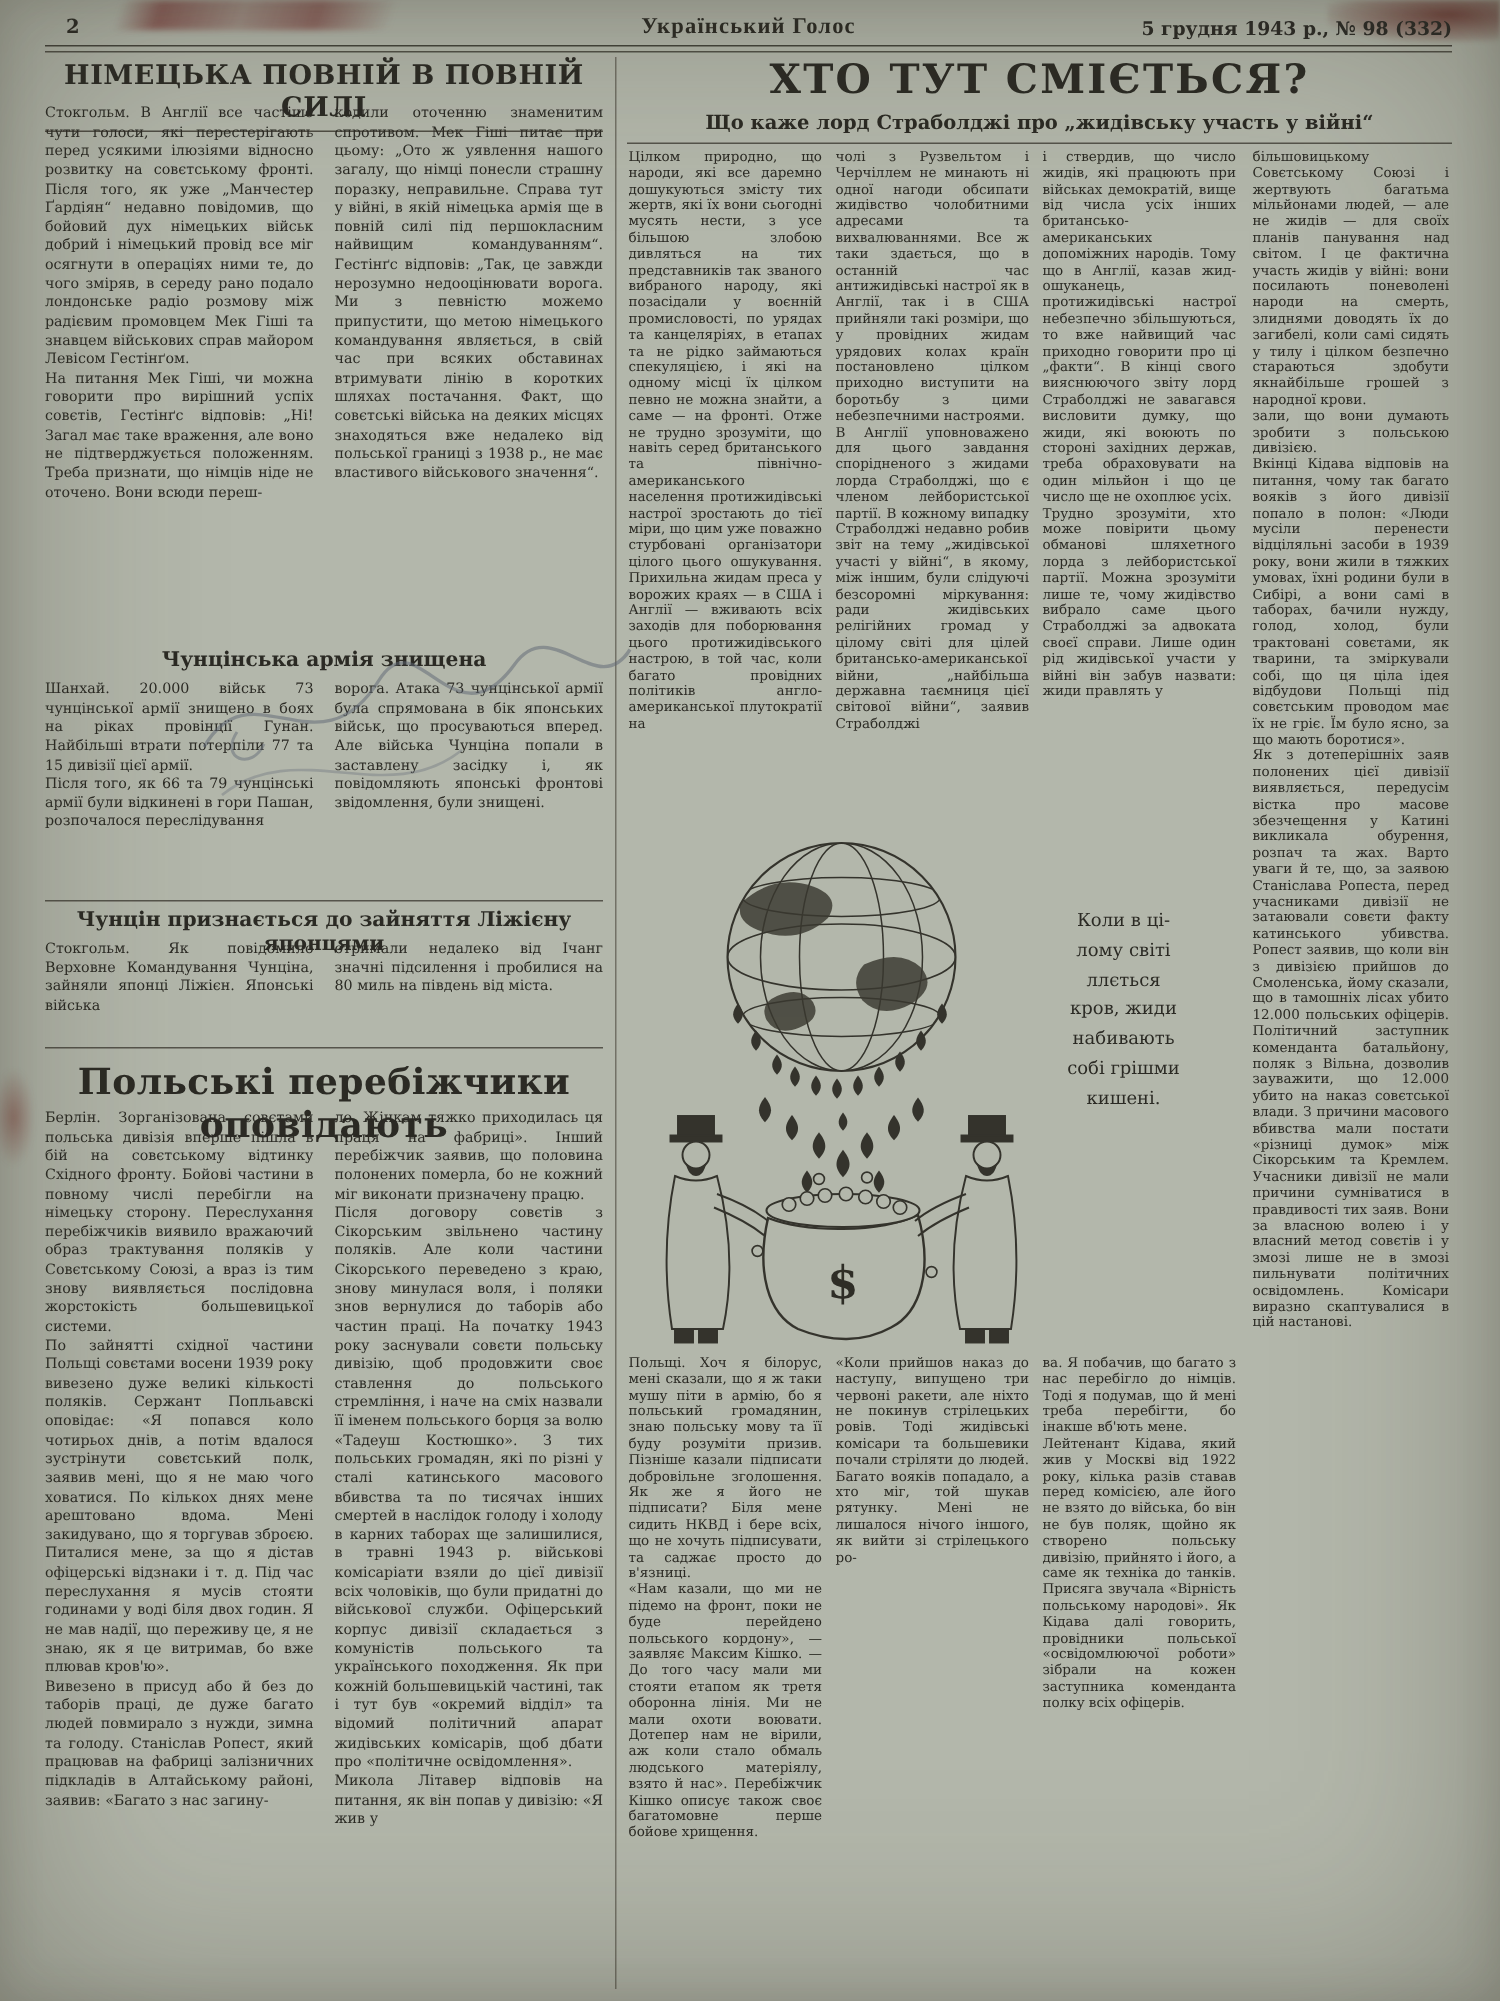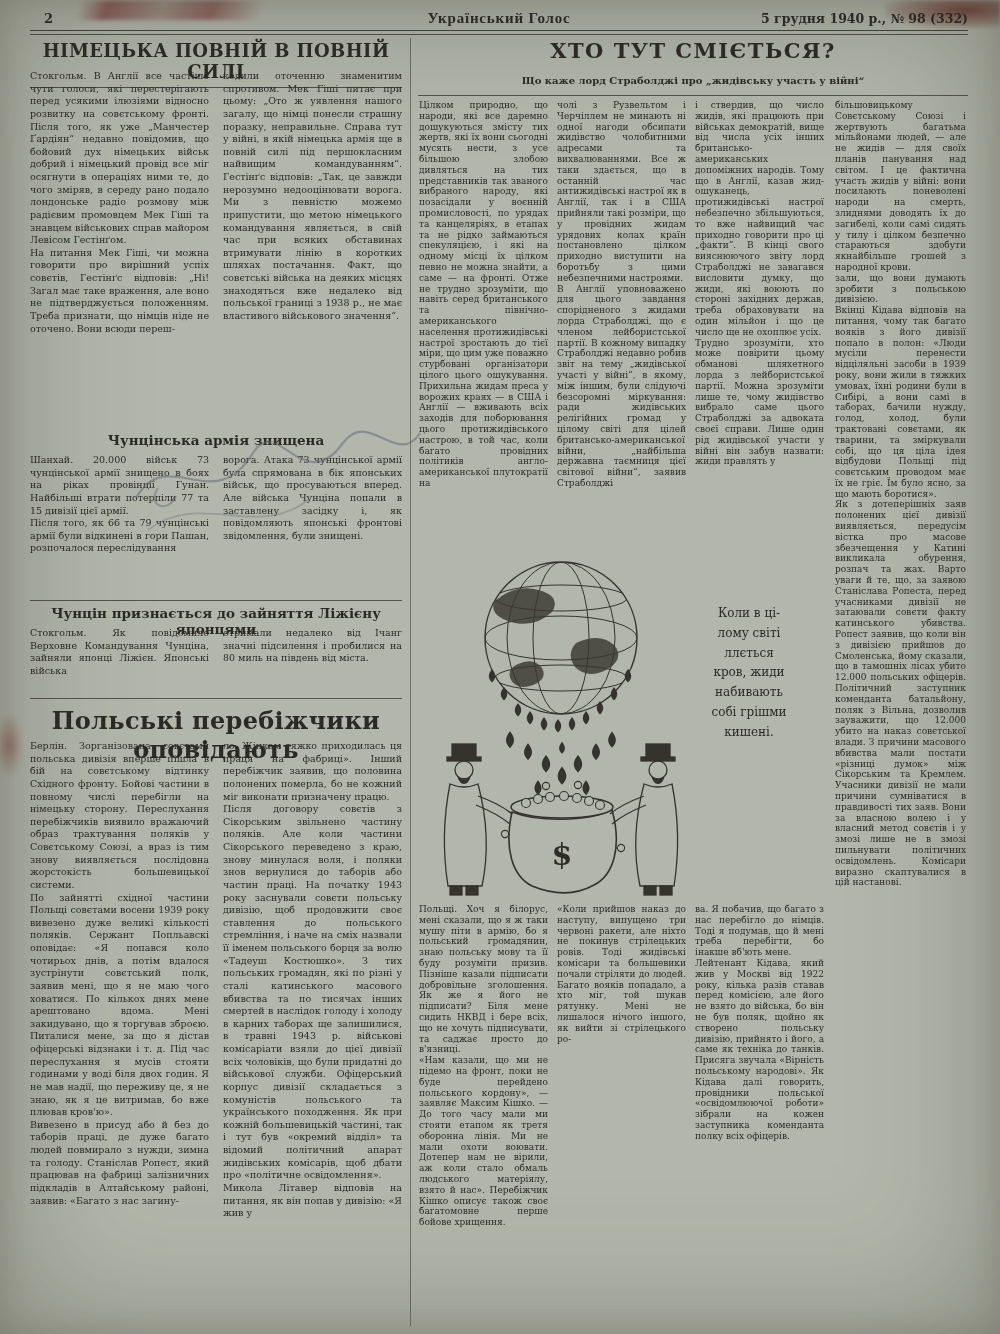--- a/index.html
+++ b/index.html
@@ -21,22 +21,22 @@
   #rz{left:418px;top:38px;width:550px;height:1290px;}
   .abs{position:absolute;}
   .headline1{top:2px;left:0;right:0;text-align:center;font-weight:bold;font-size:18px;
     letter-spacing:.4px;border-bottom:1px solid rgba(45,42,34,.75);padding-bottom:5px;}
   .subhead{left:0;right:0;text-align:center;font-weight:bold;font-size:13.5px;}
   .bigheadline{left:0;right:0;text-align:center;font-weight:bold;font-size:24px;letter-spacing:.3px;}
   .cols{display:flex;gap:14px;overflow:hidden;}
   .cols .col{width:179px;height:100%;overflow:hidden;}
   .body-l{font-size:9.5px;line-height:1.33;text-align:justify;white-space:pre-line;}
   .body-r{font-size:9px;line-height:1.2;text-align:justify;white-space:pre-line;overflow:hidden;}
-  .rz-h1{top:0;left:0;right:0;text-align:center;font-weight:bold;font-size:21px;letter-spacing:1.5px;}
-  .rz-sub{top:37px;left:0;right:0;text-align:center;font-weight:bold;font-size:10px;}
+  .rz-h1{top:0;left:0;right:0;text-align:center;font-weight:bold;font-size:27px;letter-spacing:1.5px;}
+  .rz-sub{top:37px;left:0;right:0;text-align:center;font-weight:bold;font-size:13px;}
   .rz-rule{top:57px;}
   .caption{font-size:12px;line-height:1.65;text-align:center;white-space:pre-line;font-weight:400;}
   .stain-tl{position:absolute;left:78px;top:0;width:185px;height:20px;
     background:linear-gradient(90deg,transparent 0%,rgba(108,26,26,.55) 15%,rgba(108,26,26,.25) 45%,rgba(108,26,26,.5) 72%,transparent 100%);
     filter:blur(2px);transform:skewX(-18deg);}
   .stain-tr{position:absolute;right:0;top:0;width:115px;height:28px;
     background:radial-gradient(ellipse at 70% 35%,rgba(92,24,20,.72),rgba(92,24,20,.22) 60%,transparent 78%);
     filter:blur(1.5px);}
   .stain-left{position:absolute;left:-5px;top:712px;width:28px;height:66px;
     background:radial-gradient(ellipse,rgba(118,40,34,.45),transparent 70%);filter:blur(2px);}
@@ -48,21 +48,21 @@
 
 <div class="page">
 
   <div class="stain-tl"></div>
   <div class="stain-tr"></div>
   <div class="stain-left"></div>
 
   <div class="masthead">
     <span class="pgnum">2</span>
     <span class="mtitle">Український Голос</span>
-    <span class="missue">5 грудня 1940 р., № 98 (332)</span>
+    <span class="missue">5 грудня 1943 р., № 98 (332)</span>
   </div>
   <div class="double-rule"></div>
   <div class="vrule"></div>
 
   <section class="zone" id="lz">
 
     <div class="abs headline1">НІМЕЦЬКА ПОВНІЙ В ПОВНІЙ СИЛІ</div>
 
     <div class="abs cols" style="top:32px;left:0;width:372px;height:354px">
       <div class="col body-l">Стокгольм. В Англії все частіше чути голоси, які перестерігають перед усякими ілюзіями відносно розвитку на совєтському фронті. Після того, як уже „Манчестер Ґардіян“ недавно повідомив, що бойовий дух німецьких військ добрий і німецький провід все міг осягнути в операціях ними те, до чого зміряв, в середу рано подало лондонське радіо розмову між радієвим промовцем Мек Гіші та знавцем військових справ майором Левісом Гестінґом.

